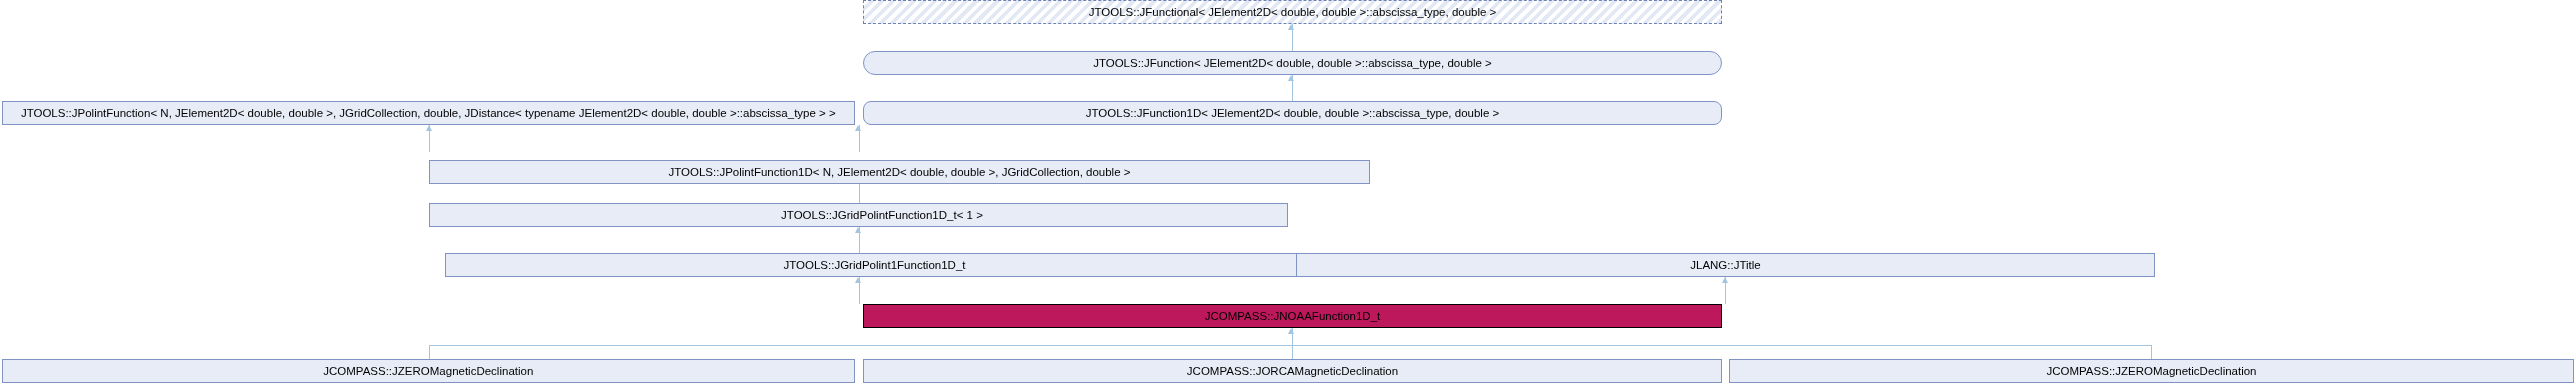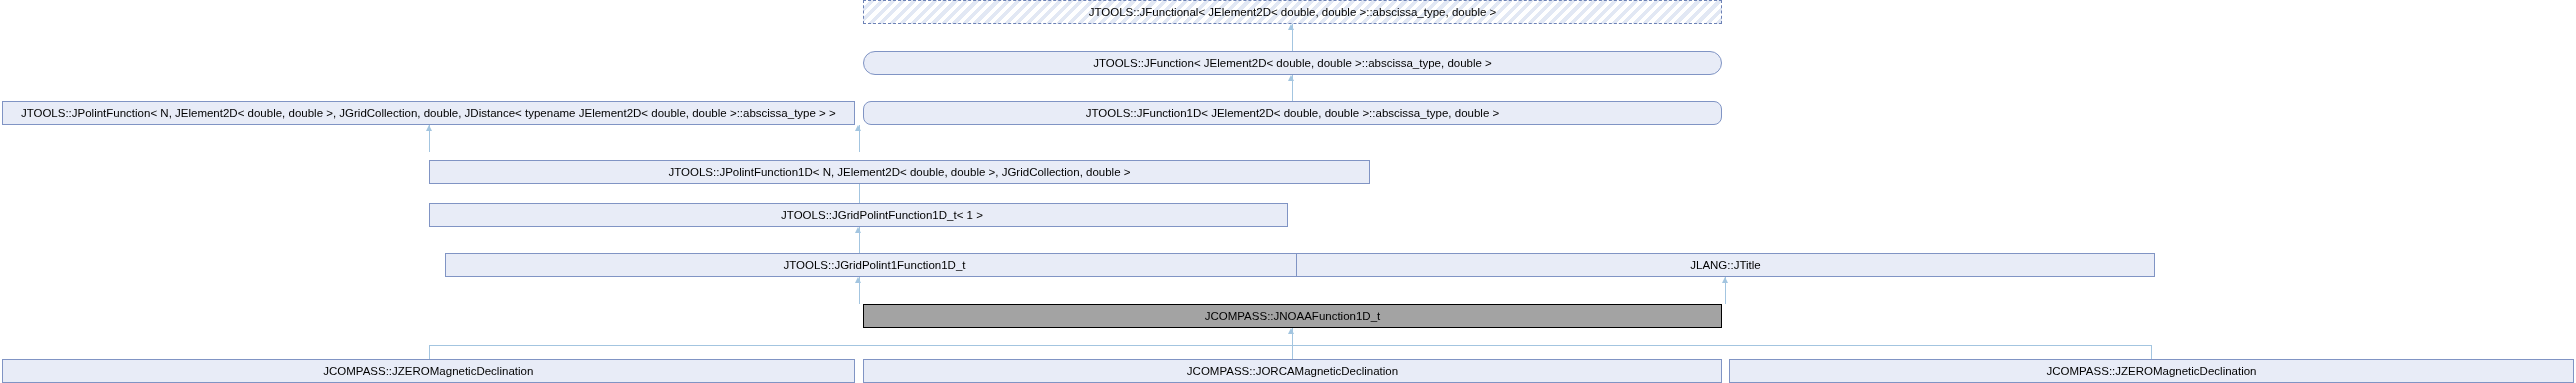--- a/index.html
+++ b/index.html
@@ -47,21 +47,21 @@
     background-image: repeating-linear-gradient(
         135deg,
         #ffffff 0px,
         #ffffff 3.7px,
         #e2e8f4 3.7px,
         #e2e8f4 7.4px);
   }
 
   
   .node.current {
-    background: #a3a3a3;
+    background: #be185d;
     border: 1.8px solid #000000;
   }
 
   .node .label {
     display: block;
     padding: 0 5.5px;
   }
 
   
   .edge-v {

